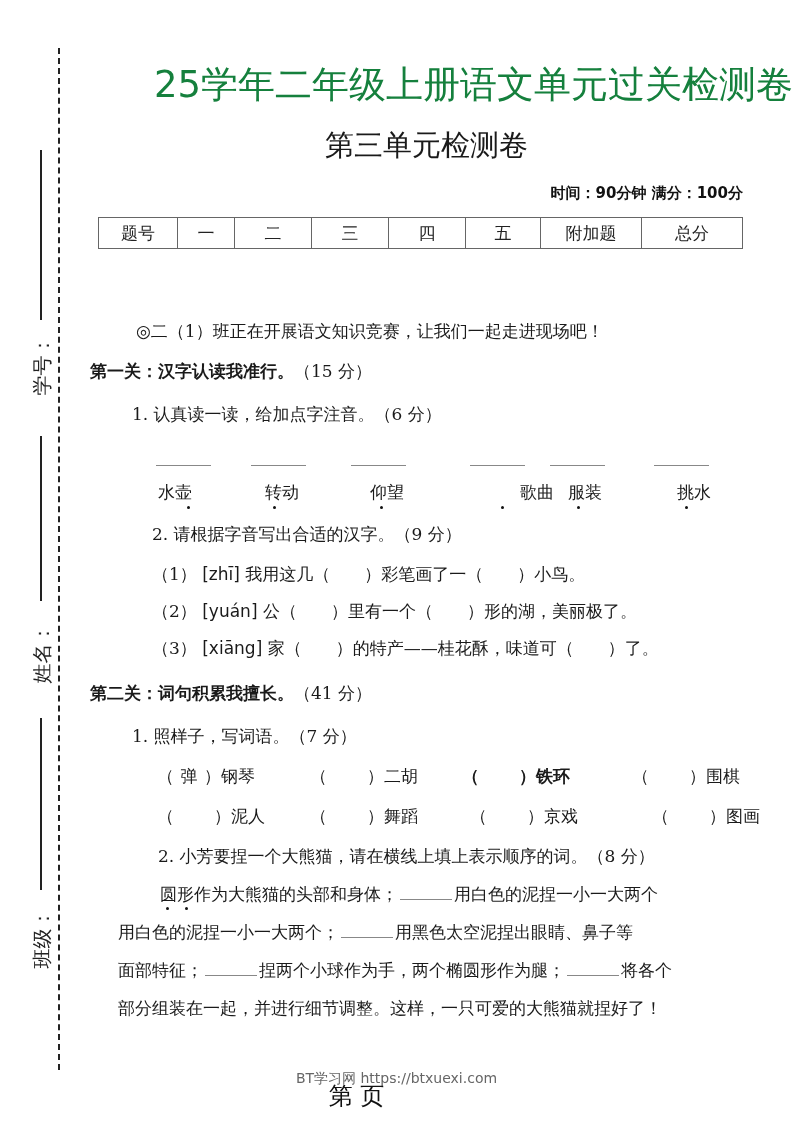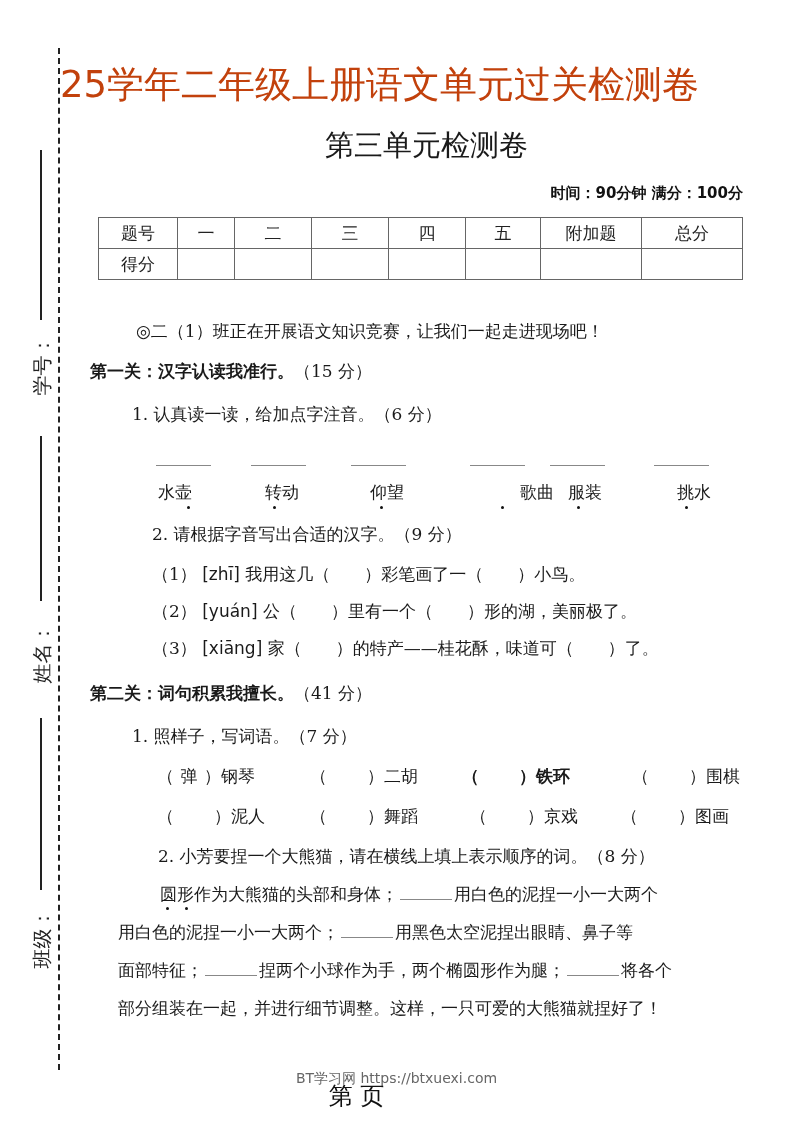--- a/index.html
+++ b/index.html
@@ -15,23 +15,23 @@
     border-left:2px dashed #222;
   }
   .margin-label {
     position:absolute; font-family:"DejaVu Sans","Liberation Sans",sans-serif;
     font-size:20px; color:#222; transform:rotate(-90deg); transform-origin:center center;
     white-space:nowrap;
   }
   .margin-rule { position:absolute; left:40px; width:2px; background:#222; }
 
   .title {
-    position:absolute; left:60px; width:733px; top:60px; text-align:left;
+    position:absolute; left:60px; width:733px; top:60px; text-align:right;
     font-family:"DejaVu Sans","Liberation Sans",sans-serif;
-    font-size:37px; letter-spacing:0px; color:#c2410c; font-weight:normal;
+    font-size:37px; letter-spacing:0px; color:#15803d; font-weight:normal;
   }
   .subtitle {
     position:absolute; left:60px; width:733px; top:126px; text-align:center;
     font-family:"DejaVu Sans","Liberation Sans",sans-serif;
     font-size:29px; color:#1a1a1a;
   }
   .meta {
     position:absolute; right:50px; top:184px;
     font-family:"DejaVu Sans","Liberation Sans",sans-serif; font-weight:bold;
     font-size:15px; color:#111;
@@ -81,30 +81,20 @@
       <tr>
     <td style="width:78px">题号</td>
     <td style="width:56px">一</td>
     <td style="width:76px">二</td>
     <td style="width:76px">三</td>
     <td style="width:76px">四</td>
     <td style="width:74px">五</td>
     <td style="width:100px">附加题</td>
     <td style="width:100px">总分</td>
   </tr>
-  <tr>
-    <td>得分</td>
-    <td></td>
-    <td></td>
-    <td></td>
-    <td></td>
-    <td></td>
-    <td></td>
-    <td></td>
-  </tr>
 </tbody>
   </table>
 
 <div class="line" style="left:136px;top:320px;">◎二（1）班正在开展语文知识竞赛，让我们一起走进现场吧！</div>
 
 <div class="line heading" style="left:90px;top:360px;">
   <span>第一关：汉字认读我准行。</span><span class="pts">（15 分）</span>
 </div>
 <div class="line" style="left:132px;top:403px;">1. 认真读一读，给加点字注音。（6 分）</div>
 
@@ -152,21 +142,21 @@
 <div class="line" style="left:132px;top:725px;">1. 照样子，写词语。（7 分）</div>
 
 <div class="paren-row" style="left:157px;top:765px;">（<span style="display:inline-block;width:30px;text-align:center">弹</span>）<span>钢琴</span></div>
 <div class="paren-row" style="left:310px;top:765px;">（<span style="display:inline-block;width:40px;text-align:center"></span>）<span>二胡</span></div>
 <div class="paren-row" style="left:462px;top:765px;font-weight:bold;">（<span style="display:inline-block;width:40px;text-align:center"></span>）<span>铁环</span></div>
 <div class="paren-row" style="left:632px;top:765px;">（<span style="display:inline-block;width:40px;text-align:center"></span>）<span>围棋</span></div>
 
 <div class="paren-row" style="left:157px;top:805px;">（<span style="display:inline-block;width:40px;text-align:center"></span>）<span>泥人</span></div>
 <div class="paren-row" style="left:310px;top:805px;">（<span style="display:inline-block;width:40px;text-align:center"></span>）<span>舞蹈</span></div>
 <div class="paren-row" style="left:470px;top:805px;">（<span style="display:inline-block;width:40px;text-align:center"></span>）<span>京戏</span></div>
-<div class="paren-row" style="left:621px;top:805px;">（<span style="display:inline-block;width:40px;text-align:center"></span>）<span>图画</span></div>
+<div class="paren-row" style="left:652px;top:805px;">（<span style="display:inline-block;width:40px;text-align:center"></span>）<span>图画</span></div>
 
 <div class="line" style="left:132px;top:845px;margin-left:26px;">2. 小芳要捏一个大熊猫，请在横线上填上表示顺序的词。（8 分）</div>
 
 <div class="line" style="left:160px;top:883px;">
   <span>圆形作为大熊猫的头部和身体；</span><span class="fill"></span><span>用白色的泥捏一小一大两个</span>
 </div>
 <div class="dot" style="left:166px;top:907px;"></div>
 <div class="dot" style="left:185px;top:907px;"></div>
 
 <div class="line" style="left:118px;top:921px;">

